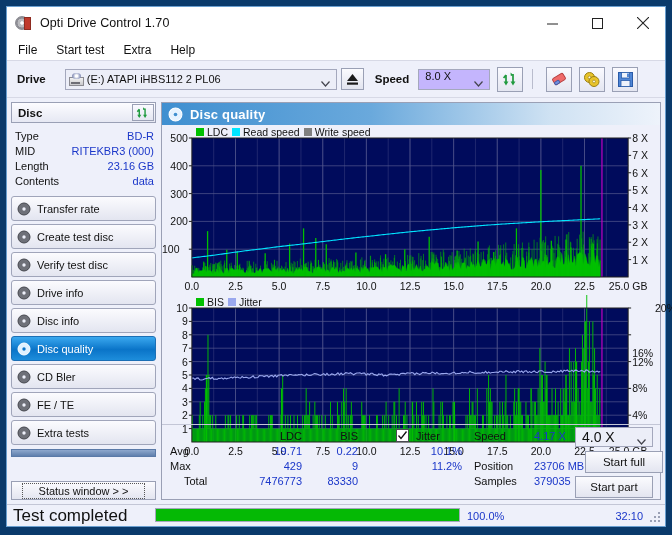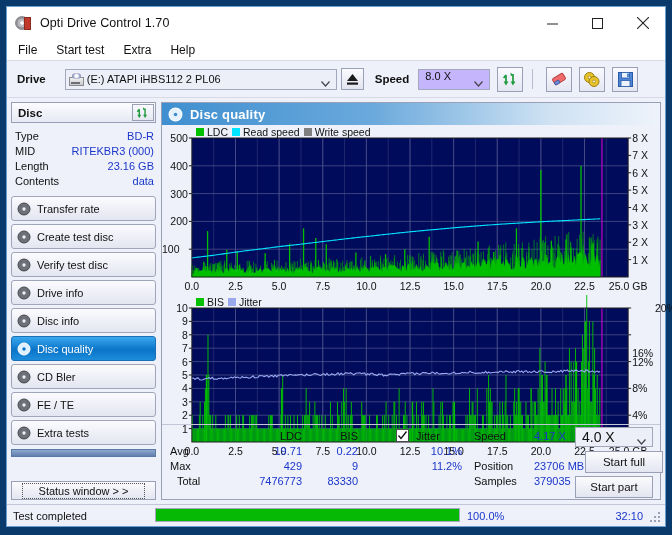--- a/index.html
+++ b/index.html
@@ -140,21 +140,21 @@
   }
   .btn{
     position:absolute;width:78px;height:22px;background:linear-gradient(#fbfbfe,#e3e5f0);
     border:1px solid #9aa0b5;box-sizing:border-box;display:flex;align-items:center;justify-content:center;
     font-size:11.5px;color:#111;
   }
   
   .statusbar{
     flex:none;height:21px;background:#eef0fa;border-top:1px solid #c3c6d6;display:flex;align-items:center;position:relative;
   }
-  .sb-txt{font-size:11px;color:#111;margin-left:6px;}
+  .sb-txt{font-size:17px;color:#111;margin-left:6px;}
   .sb-prog{
     position:absolute;left:148px;top:3px;width:305px;height:14px;background:#fff;border:1px solid #a4a8bd;box-sizing:border-box;
   }
   .sb-prog-fill{height:100%;background:#05b905;}
   .sb-pct{position:absolute;left:460px;font-size:11px;color:#1b37c9;}
   .sb-time{position:absolute;right:22px;font-size:11px;color:#1b37c9;}
   .grip{position:absolute;right:4px;bottom:3px;width:11px;height:11px;}
   .grip i{position:absolute;width:2px;height:2px;background:#9aa0b5;}
 </style>
 </head>
@@ -1594,21 +1594,21 @@
               <div class="axis-txt" style="top: 150px; left: 446.128px; width: 40px; text-align: center;">25.0 GB</div>
             </div>
         </div>
       </div>
 
       <div class="stats">
         <span class="st" style="left:96px;top:5px;width:44px;text-align:right;">LDC</span>
         <span class="st" style="left:152px;top:5px;width:44px;text-align:right;">BIS</span>
         <span class="st" style="left:8px;top:20px;">Avg</span>
         <span class="st" style="left:8px;top:35px;">Max</span>
-        <span class="st" style="left:15px;top:50px;">Total</span>
+        <span class="st" style="left:22px;top:50px;">Total</span>
         <span class="stv" style="left:56px;top:20px;width:84px;">19.71</span>
         <span class="stv" style="left:56px;top:35px;width:84px;">429</span>
         <span class="stv" style="left:46px;top:50px;width:94px;">7476773</span>
         <span class="stv" style="left:152px;top:20px;width:44px;">0.22</span>
         <span class="stv" style="left:152px;top:35px;width:44px;">9</span>
         <span class="stv" style="left:142px;top:50px;width:54px;">83330</span>
 
         <div class="cbx" style="left:234px;top:4px;">
           <svg width="11" height="11" viewBox="0 0 11 11">
               <polyline points="1.5,5.5 4,8.5 9.5,1.5" fill="none" stroke="#111" stroke-width="1.3"></polyline>

